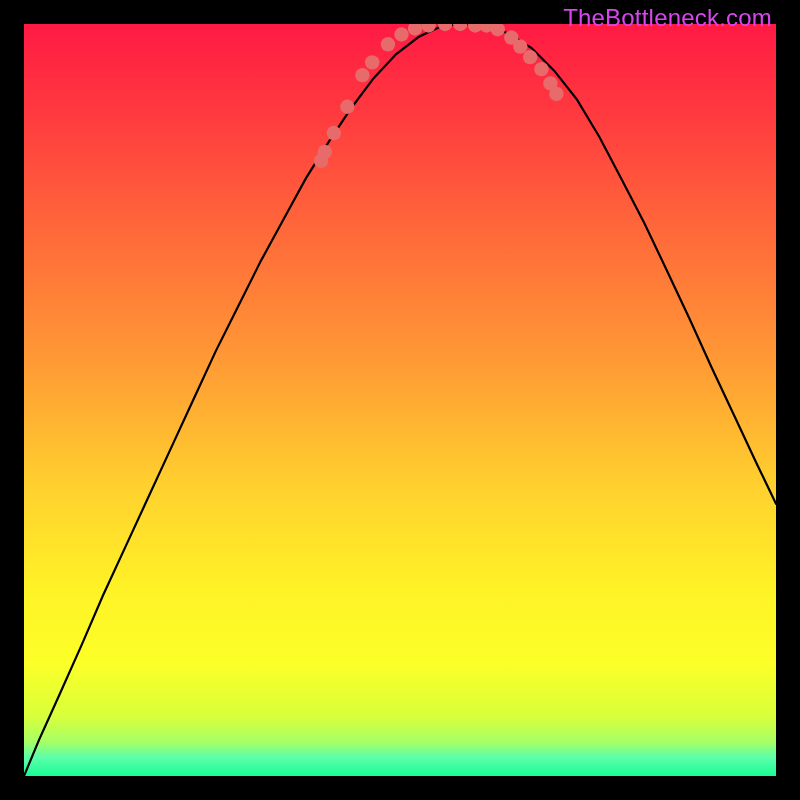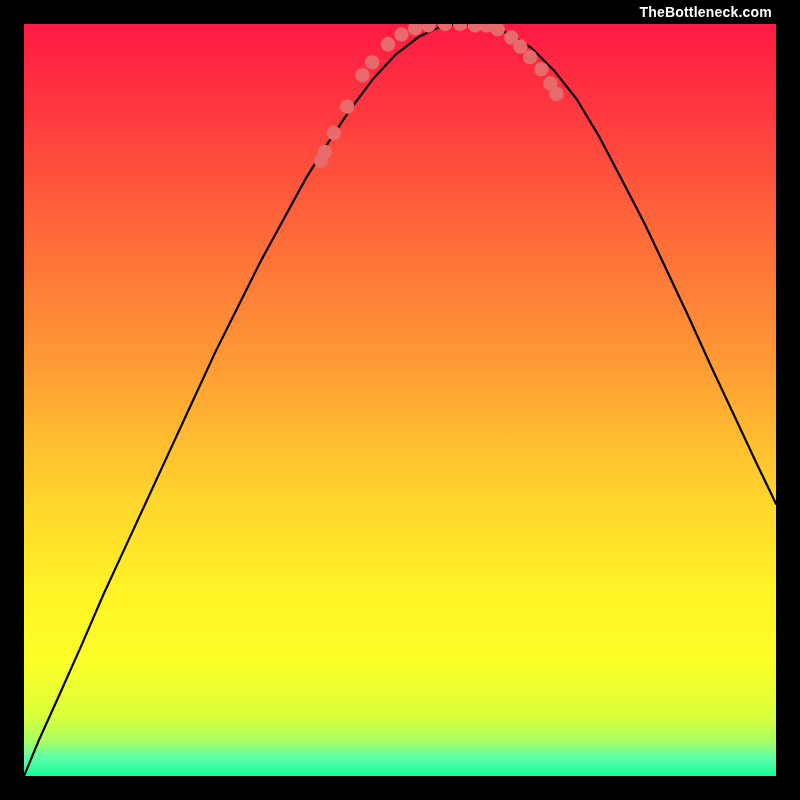--- a/index.html
+++ b/index.html
@@ -14,23 +14,23 @@
     position: absolute;
     left: 24px; top: 24px;
     width: 752px; height: 752px;
     overflow: hidden;
   }
   .watermark {
     position: absolute;
     right: 28px;
     top: 4px;
     font-family: Arial, Helvetica, sans-serif;
-    font-size: 14px;
-    font-weight: 700;
-    color: #ffffff;
+    font-size: 24px;
+    font-weight: 400;
+    color: #d946ef;
     letter-spacing: 0.2px;
   }
 </style>
 </head>
 <body>
 
 <div class="frame">
   <div class="plot-area">
     <svg id="plot-svg" viewBox="0 0 752 752" width="752" height="752">
       <defs>

